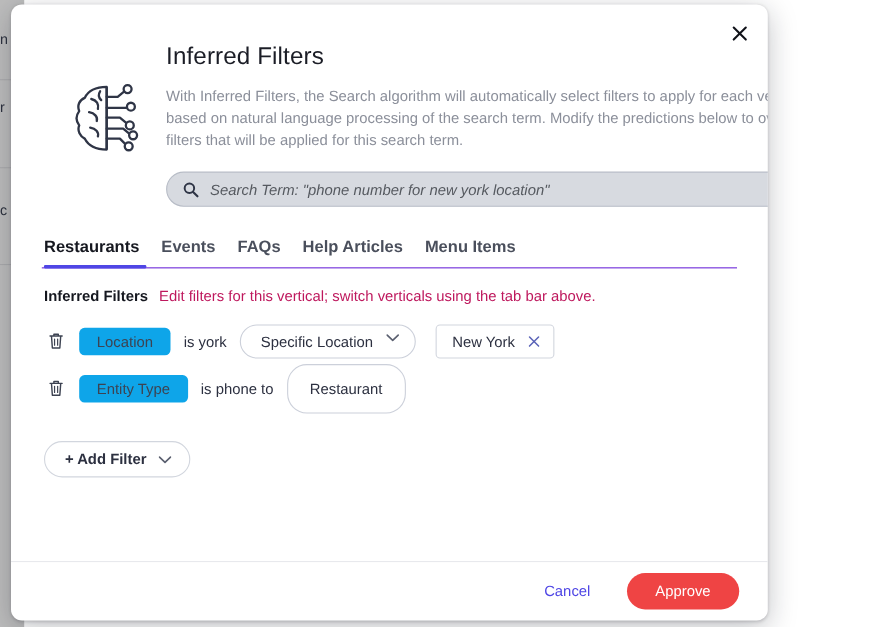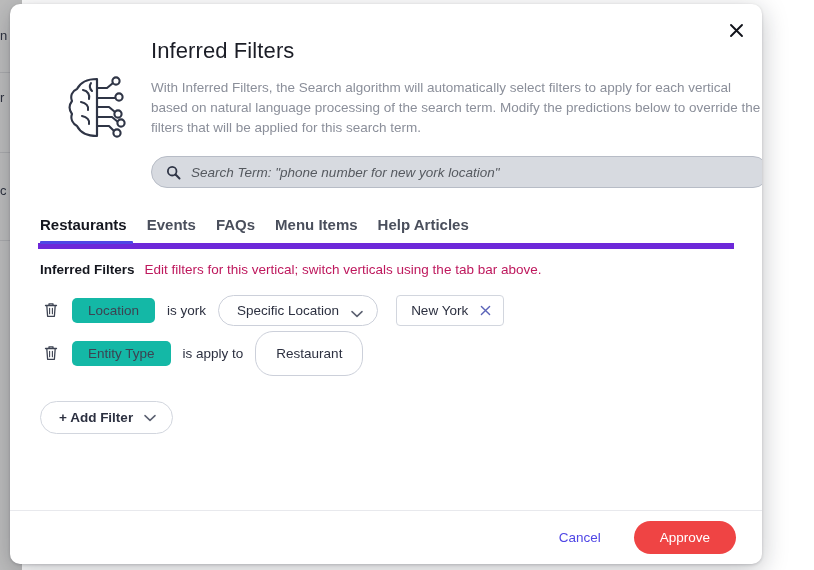--- a/index.html
+++ b/index.html
@@ -38,21 +38,21 @@
   .bg-shade {
     position: absolute;
     left: 0; top: 0; width: 22px; height: 570px;
     background: rgba(0,0,0,0.26);
   }
 
   
   #modal {
     position: absolute;
     left: 10px; top: 4px;
-    width: 752px; height: 560px;
+    width: 688px; height: 560px;
     background: #ffffff;
     border-radius: 10px;
     box-shadow: 0 6px 26px rgba(20,22,35,0.26), 0 1px 3px rgba(20,22,35,0.18);
     overflow: hidden;
   }
 
   .close-btn {
     position: absolute;
     right: 12px; top: 12px;
     width: 28px; height: 28px;
@@ -125,21 +125,21 @@
   
   .tabs {
     position: absolute;
     left: 0; right: 0; top: 212px;
     padding: 0 28px;
   }
   .tabs-inner {
     display: flex;
     align-items: flex-end;
     gap: 0;
-    border-bottom: 6px solid #6d28d9;
+    border-bottom: 1px solid #6d28d9;
   }
   .tab {
     font-size: 15px;
     font-weight: bold;
     color: #4a4f5c;
     padding: 0 10px 10px 10px;
     cursor: pointer;
     position: relative;
     white-space: nowrap;
     background: none; border: none;
@@ -191,38 +191,38 @@
   .trash {
     width: 26px; flex: 0 0 26px;
     display: flex; align-items: center; justify-content: center;
     cursor: pointer;
     color: #3d4352;
     background: none; border: none; padding: 0;
   }
   .trash svg { display:block; }
 
   .field-chip {
-    background: #14b8a6;
+    background: #0ea5e9;
     color: #3d4352;
     font-size: 13.5px;
     border-radius: 5px;
     padding: 5px 16px;
     margin-left: 8px;
     white-space: nowrap;
     cursor: pointer;
   }
   .op-text {
     font-size: 13.5px;
     color: #2c3040;
     margin: 0 12px;
     white-space: nowrap;
   }
   .select-pill {
     display: inline-flex;
-    align-items: flex-end;
+    align-items: flex-start;
     gap: 12px;
     border: 1px solid #ccd0da;
     border-radius: 18px;
     background: #ffffff;
     padding: 7px 14px 7px 18px;
     font-size: 13.5px;
     color: #2c3040;
     cursor: pointer;
     white-space: nowrap;
   }
@@ -371,22 +371,22 @@
         </div>
       </div>
     </div>
   </div>
 
   <div class="tabs">
     <div class="tabs-inner">
       <button class="tab active">Restaurants</button>
       <button class="tab">Events</button>
       <button class="tab">FAQs</button>
+      <button class="tab">Help Articles</button>
       <button class="tab">Menu Items</button>
-      <button class="tab">Help Articles</button>
     </div>
   </div>
 
   <div class="body-area">
     <div class="sec-head">
       <span class="sec-title">Inferred Filters</span>
       <span class="sec-sub">Edit filters for this vertical; switch verticals using the tab bar above.</span>
     </div>
 
     <div class="filter-row">
@@ -421,21 +421,21 @@
     <div class="filter-row">
       <button class="trash" aria-label="Delete filter">
         <svg width="14" height="16" viewBox="0 0 14 16" fill="none" aria-hidden="true">
           <path d="M1.5 3.5 H12.5" stroke="currentColor" stroke-width="1.3" stroke-linecap="round"></path>
           <path d="M5 3.5 V1.8 H9 V3.5" stroke="currentColor" stroke-width="1.3" stroke-linejoin="round"></path>
           <path d="M2.8 3.5 L3.6 14.3 H10.4 L11.2 3.5" stroke="currentColor" stroke-width="1.3" stroke-linejoin="round"></path>
           <path d="M5.6 6.2 V11.8 M8.4 6.2 V11.8" stroke="currentColor" stroke-width="1.1" stroke-linecap="round"></path>
         </svg>
       </button>
       <span class="field-chip">Entity Type</span>
-      <span class="op-text">is apply to</span>
+      <span class="op-text">is phone to</span>
       <span class="value-pill">Restaurant</span>
     </div>
 
     <button class="add-filter">
       <span>+ Add Filter</span>
       <span class="chev">
         <svg width="12" height="8" viewBox="0 0 12 8" fill="none" aria-hidden="true">
           <path d="M1 1.6 L6 6.4 L11 1.6" stroke="currentColor" stroke-width="1.5" stroke-linecap="round" stroke-linejoin="round"></path>
         </svg>
       </span>

